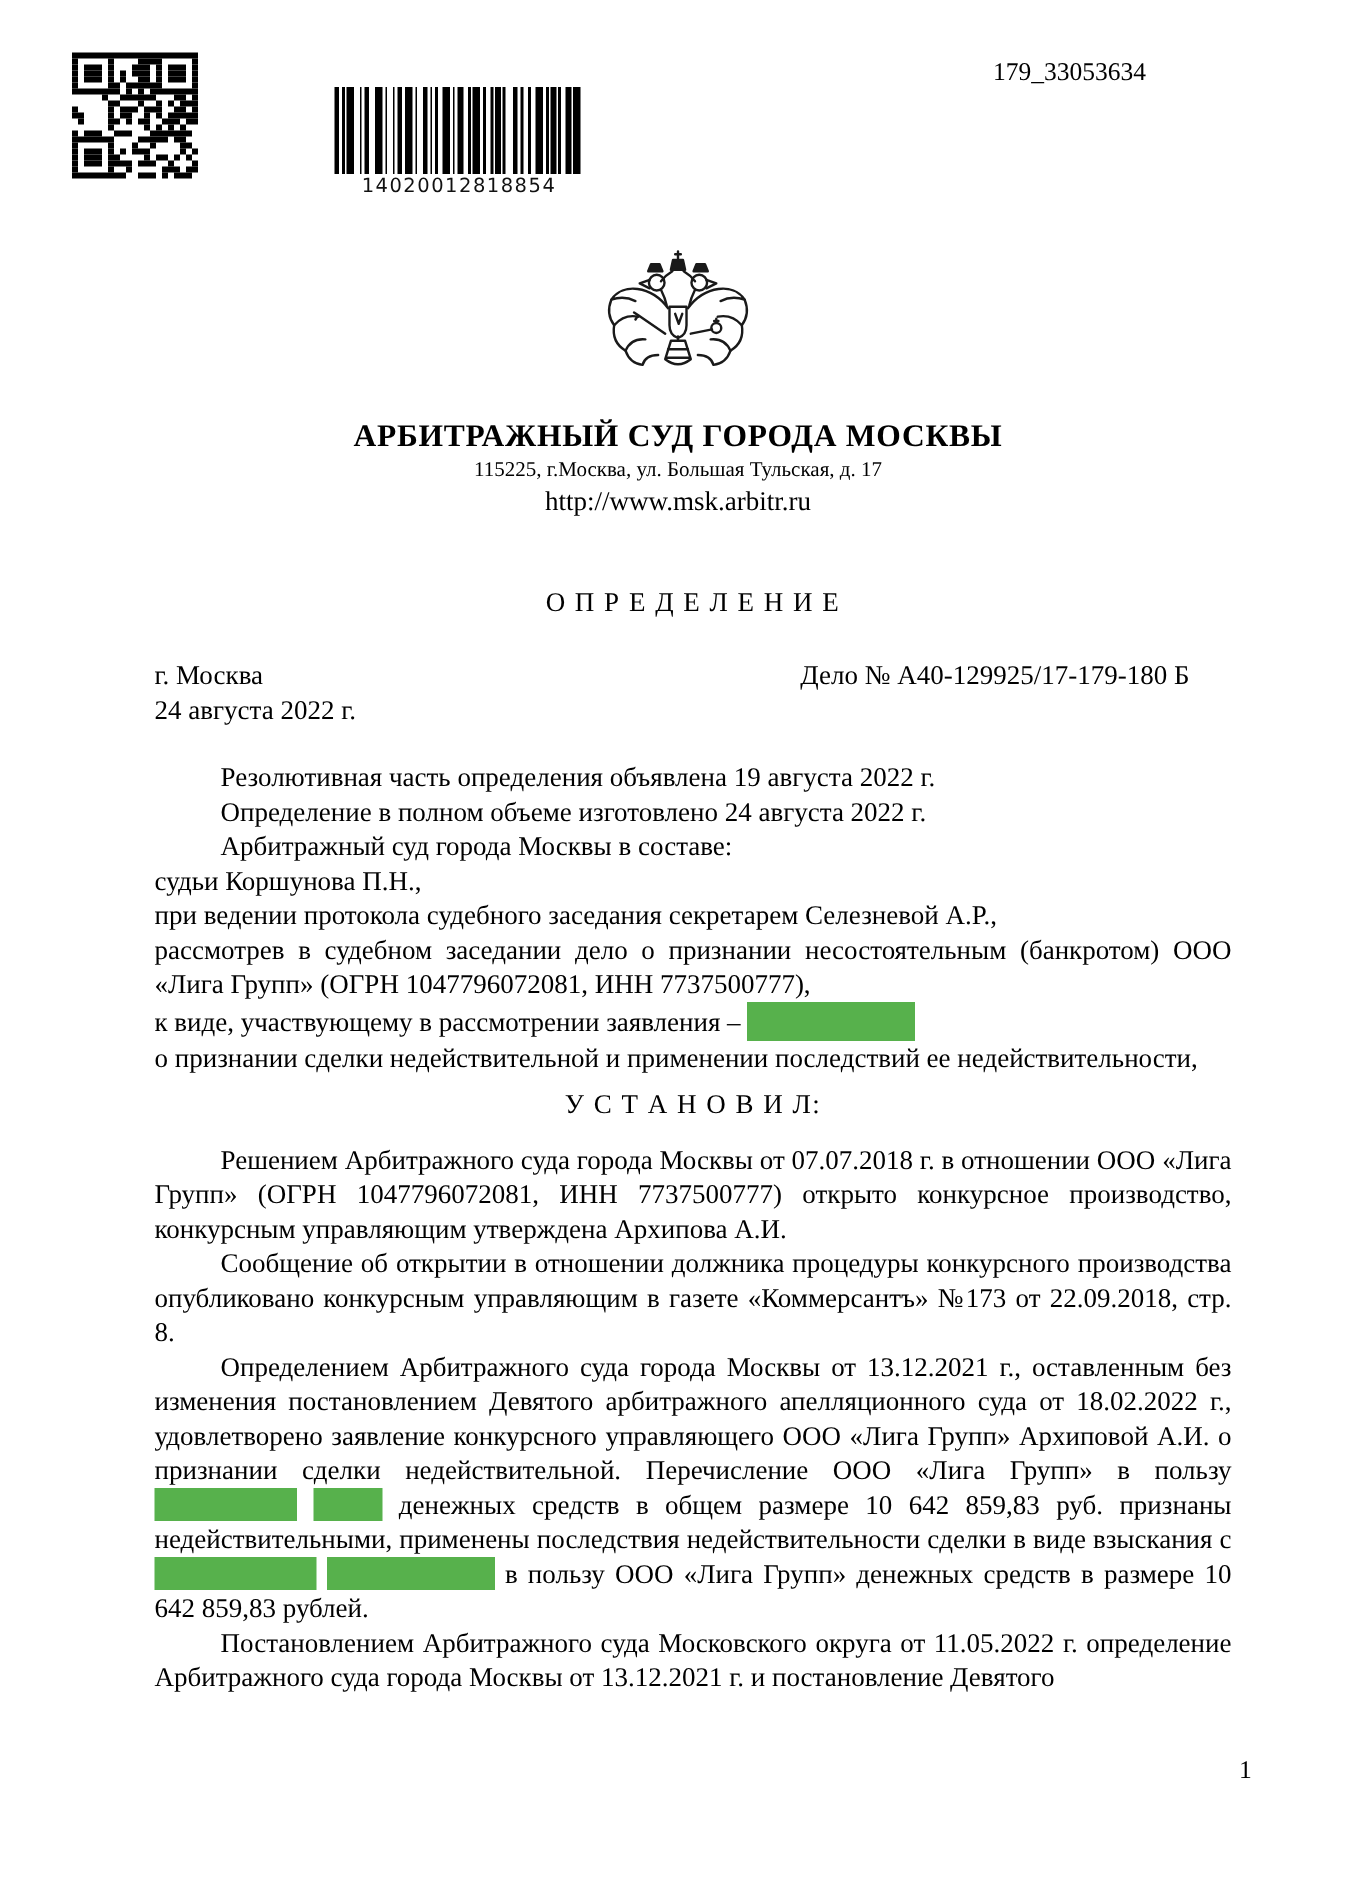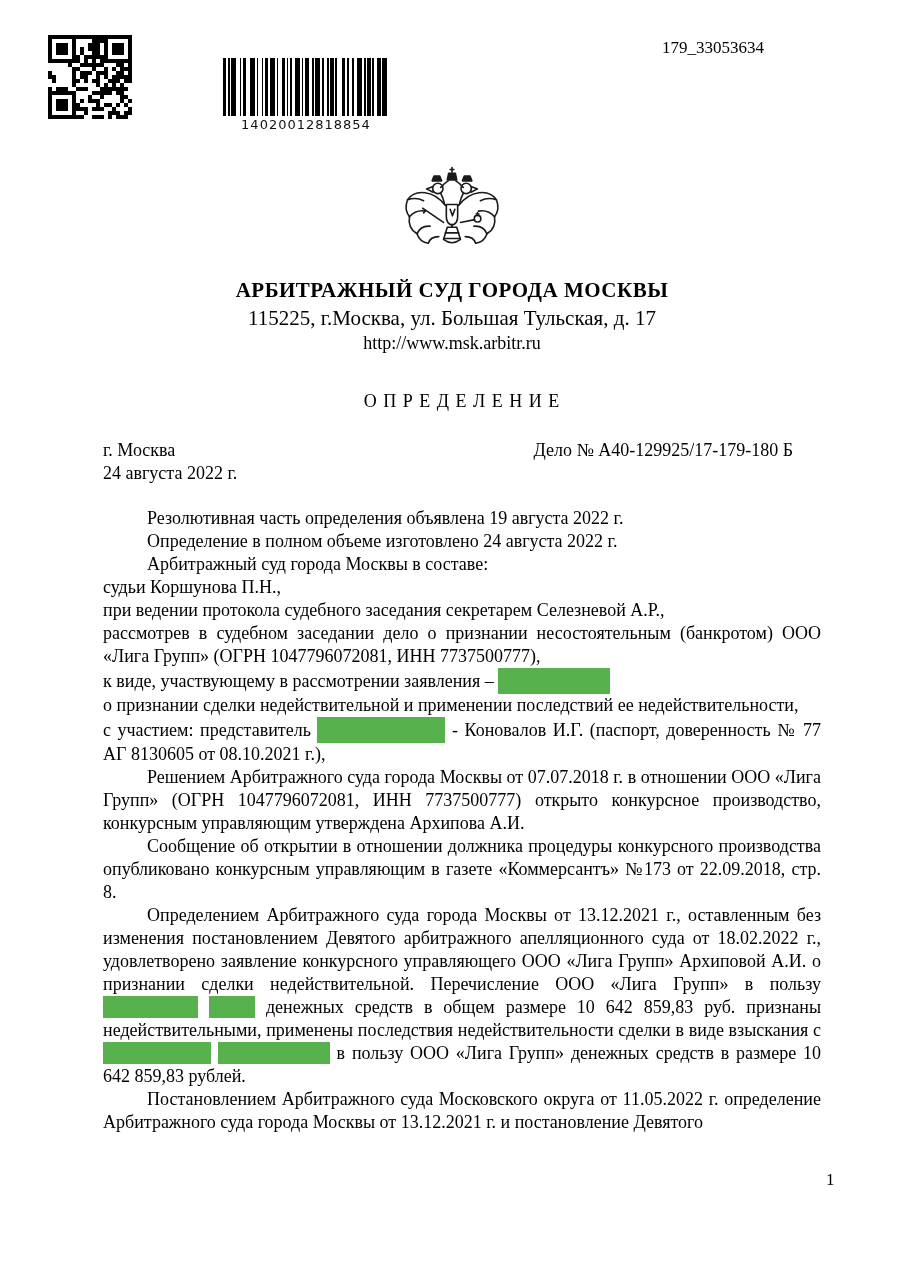--- a/index.html
+++ b/index.html
@@ -17,21 +17,21 @@
   .barcode-wrap { position:absolute; left:222px; top:58px; width:168px; text-align:center; }
   .bars { position:relative; width:166px; height:58px; margin:0 auto; }
   .bars i { position:absolute; top:0; height:100%; background:#000; display:block; }
   .barcode-num { font-family:"DejaVu Sans", sans-serif; font-size:13px; letter-spacing:1px; margin-top:1px; color:#111; }
   .doc-id { position:absolute; left:662px; top:38px; font-size:17px; }
 
   
   .crest { position:absolute; left:400px; top:160px; width:104px; height:106px; }
   .court-head { position:absolute; left:0; top:278px; width:904px; text-align:center; }
   .court-name { font-size:21px; font-weight:bold; letter-spacing:0.5px; }
-  .court-address { font-size:21px; margin-top:3px; }
+  .court-address { font-size:14px; margin-top:3px; }
   .court-site { font-size:18px; margin-top:2px; }
 
   
   .content { position:absolute; left:103px; top:390px; width:718px; font-size:18px; line-height:23px; }
   .doc-title { text-align:center; letter-spacing:1px; }
   .case-row { display:flex; justify-content:space-between; padding-right:28px; margin-top:26px; }
   .just { text-align:justify; }
   .ind { text-indent:44px; }
   .gap-top-sm { }
   .established { text-align:center; margin-top:8px; margin-bottom:14px; letter-spacing:1px; }
@@ -411,26 +411,22 @@
     <p>при ведении протокола судебного заседания секретарем Селезневой А.Р.,</p>
     <p class="just">рассмотрев в судебном заседании дело о признании несостоятельным (банкротом) ООО «Лига Групп» (ОГРН 1047796072081, ИНН 7737500777),</p>
 
     <p>
       <span>к виде, участвующему в рассмотрении заявления –</span>
       <span class="redact r1"></span>
     </p>
 
     <p>о признании сделки недействительной и применении последствий ее недействительности,</p>
 
-    <p class="just">
-      <span>с участием: представитель</span>
-      <span class="redact r2"></span>
-      <span>- Коновалов И.Г. (паспорт, доверенность № 77 АГ 8130605 от 08.10.2021 г.),</span>
-    </p>
-
+
+    <p class="established">У С Т А Н О В И Л:</p>
 
     <p class="just ind">Решением Арбитражного суда города Москвы от 07.07.2018 г. в отношении ООО «Лига Групп» (ОГРН 1047796072081, ИНН 7737500777) открыто конкурсное производство, конкурсным управляющим утверждена Архипова А.И.</p>
     <p class="just ind">Сообщение об открытии в отношении должника процедуры конкурсного производства опубликовано конкурсным управляющим в газете «Коммерсантъ» №173 от 22.09.2018, стр. 8.</p>
 
     <p class="just ind">
       <span>Определением Арбитражного суда города Москвы от 13.12.2021 г., оставленным без изменения постановлением Девятого арбитражного апелляционного суда от 18.02.2022 г., удовлетворено заявление конкурсного управляющего ООО «Лига Групп» Архиповой А.И. о признании сделки недействительной. Перечисление ООО «Лига Групп» в пользу</span>
       <span class="redact p r3"></span>
       <span class="redact p r4"></span>
       <span>денежных средств в общем размере 10 642 859,83 руб. признаны недействительными, применены последствия недействительности сделки в виде взыскания с</span>
       <span class="redact p r5"></span>

